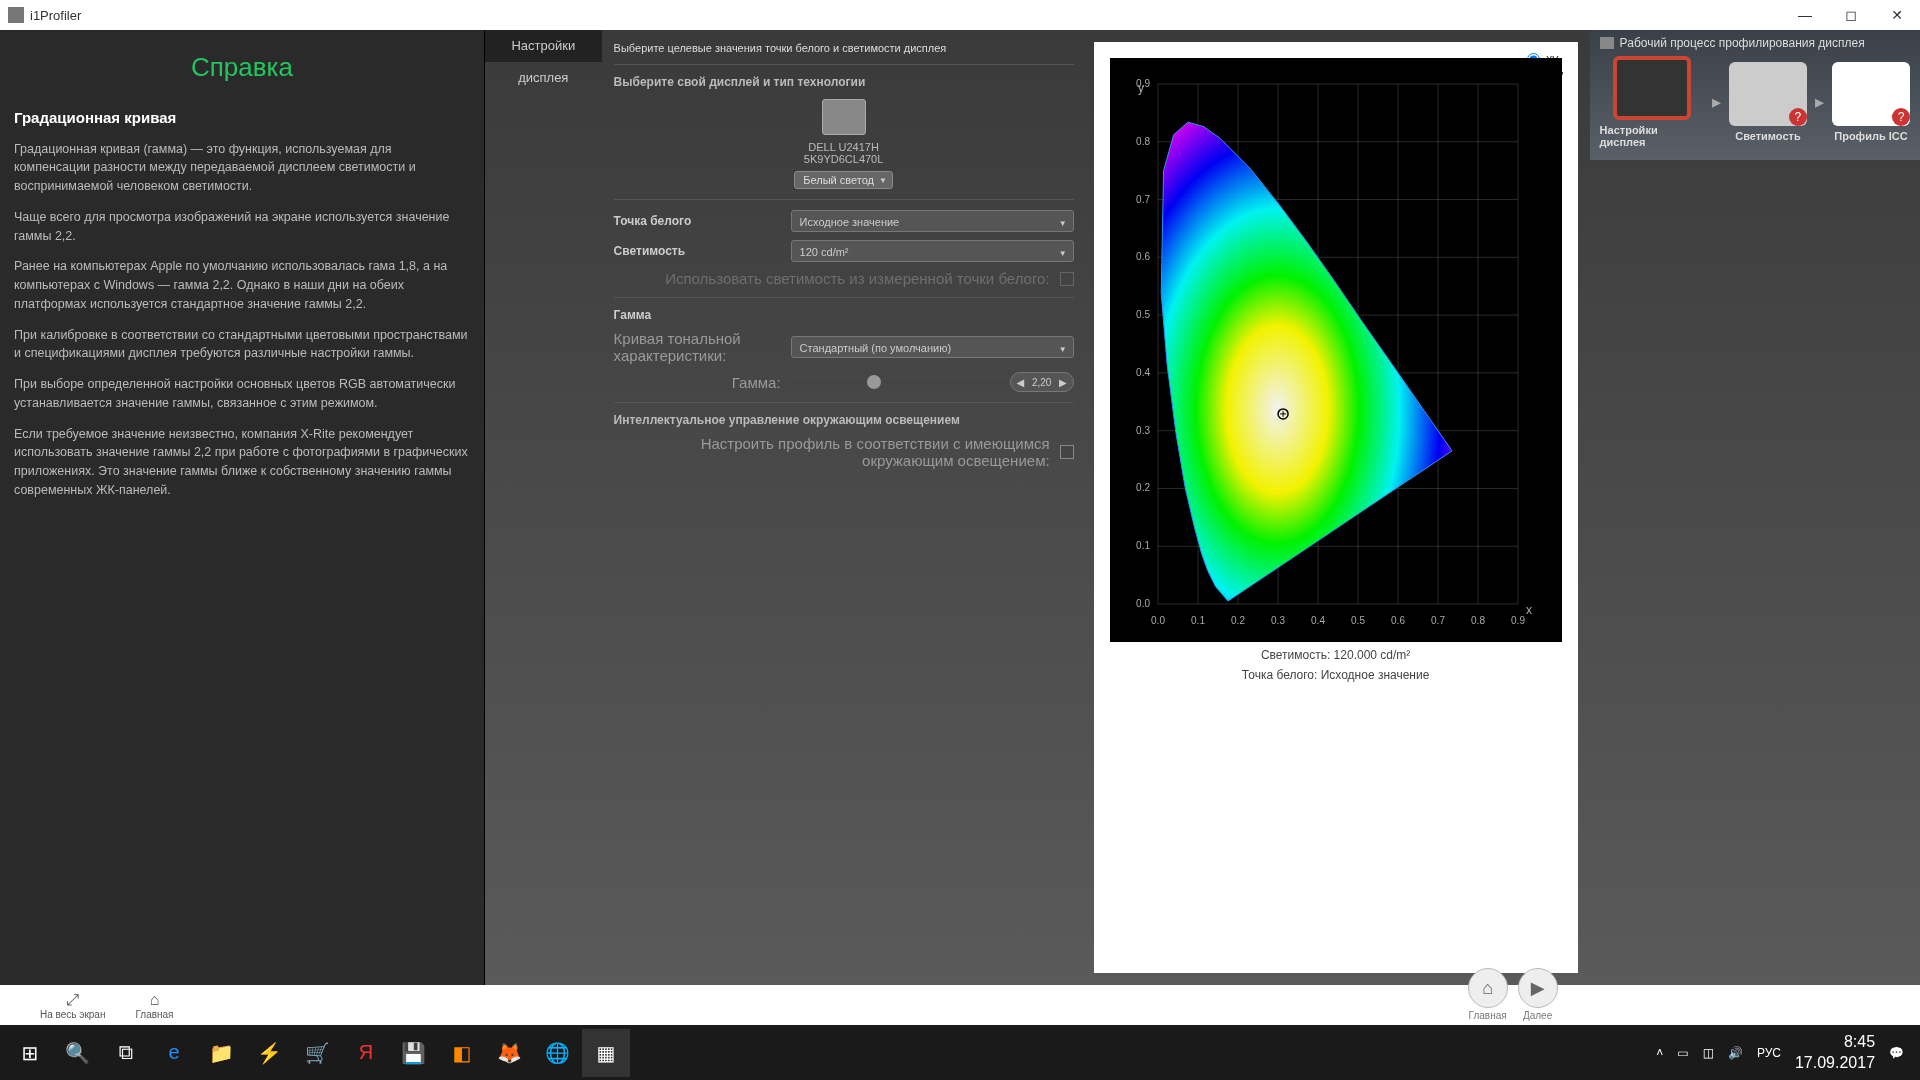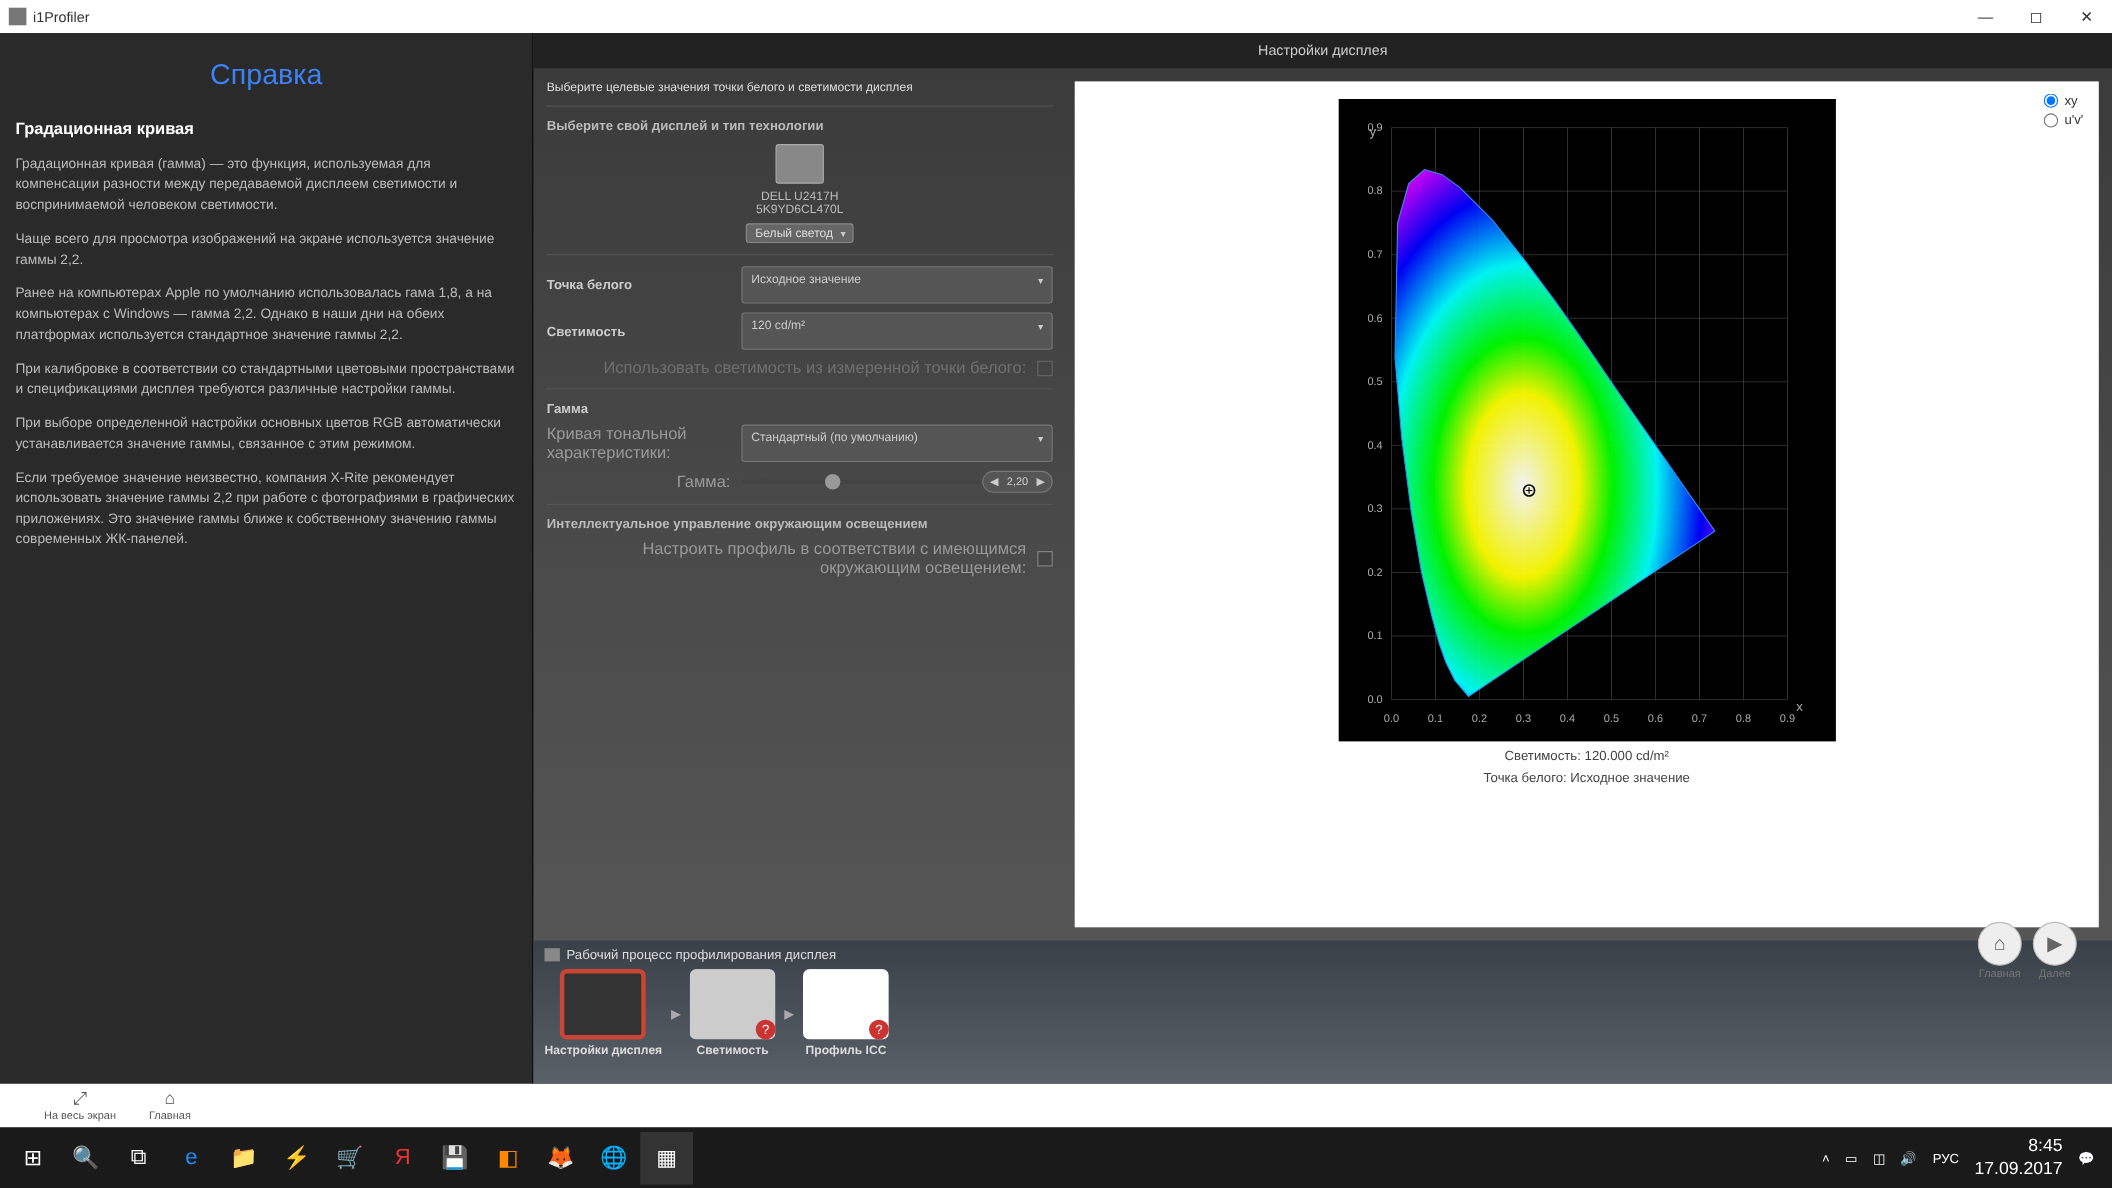--- a/index.html
+++ b/index.html
@@ -3,38 +3,38 @@
 <meta charset="utf-8">
 <style>
 *{margin:0;padding:0;box-sizing:border-box;font-family:"Segoe UI",Arial,sans-serif}
 body{width:1920px;height:1080px;overflow:hidden;background:#000}
 .titlebar{height:30px;background:#fff;display:flex;align-items:center;padding-left:8px;font-size:13px;color:#333}
 .titlebar .icon{width:16px;height:16px;background:#777;margin-right:6px}
 .titlebar .spacer{flex:1}
 .titlebar .winbtn{width:46px;height:30px;display:flex;align-items:center;justify-content:center;font-size:14px;color:#333;cursor:pointer}
 .app{display:flex;height:955px;background:#2a2a2a}
 .sidebar{width:485px;background:#2a2a2a;padding:18px 14px;color:#ccc;font-size:13px;line-height:1.5;border-right:1px solid #000}
-.sidebar h1{text-align:center;font-size:26px;font-weight:normal;color:#3b82f6;margin-bottom:20px}
+.sidebar h1{text-align:center;font-size:26px;font-weight:normal;color:#22c55e;margin-bottom:20px}
 .sidebar h2{font-size:15px;font-weight:bold;color:#fff;margin-bottom:10px}
 .sidebar p{margin-bottom:12px;color:#bbb;font-size:12.5px}
-.main{flex:1;display:flex;flex-direction:column;background:linear-gradient(#3a3a3a,#5a5a5a)}
+.main{flex:1;display:flex;flex-direction:row;background:linear-gradient(#3a3a3a,#5a5a5a)}
 .pagetitle{height:32px;background:#222;color:#ccc;text-align:center;line-height:32px;font-size:13px}
 .content{flex:1;display:flex;padding:12px;gap:20px}
 .settings{width:460px;color:#ccc;font-size:13px}
 .settings h3{font-size:11px;font-weight:normal;color:#ddd;margin-bottom:6px}
 .settings .subhead{font-size:12px;font-weight:bold;color:#bbb;margin:10px 0 8px}
 .settings .monrow{display:flex;flex-direction:column;align-items:center;margin:10px 0}
 .settings .monicon{width:44px;height:36px;background:#888;border:1px solid #aaa;border-radius:3px;margin-bottom:6px}
 .settings .monname{font-size:11px;color:#bbb;text-align:center}
 .settings .drop{display:inline-flex;align-items:center;background:#666;border:1px solid #888;border-radius:3px;padding:2px 18px 2px 8px;font-size:11px;color:#ddd;position:relative;cursor:pointer}
 .settings .drop:after{content:"▼";position:absolute;right:5px;font-size:8px;color:#ccc}
 .settings hr{border:none;border-top:1px solid #555;margin:10px 0}
 .settings .row{display:flex;align-items:center;margin:8px 0;gap:2px}
 .settings .label{width:175px;font-size:12px;font-weight:bold;color:#ccc}
-.settings .sel{flex:1;background:#555;border:1px solid #777;border-radius:3px;padding:2px 18px 2px 8px;font-size:11px;color:#ccc;position:relative;cursor:pointer;height:34px;line-height:18px}
+.settings .sel{flex:1;background:#555;border:1px solid #777;border-radius:3px;padding:2px 18px 2px 8px;font-size:11px;color:#ccc;position:relative;cursor:pointer;height:22px;line-height:18px}
 .settings .sel:after{content:"▼";position:absolute;right:6px;top:4px;font-size:8px}
 .settings .small-label{font-size:15px;color:#999;text-align:right;padding-right:8px;flex:1}
 .settings .chk{width:14px;height:14px;background:#444;border:1px solid #888}
 .settings .slider{flex:1;height:4px;background:#444;border-radius:2px;position:relative}
 .settings .slider .thumb{position:absolute;left:35%;top:-5px;width:14px;height:14px;background:#999;border-radius:50%}
 .settings .numfield{width:64px;height:20px;background:#555;border:1px solid #777;border-radius:10px;display:flex;align-items:center;justify-content:space-between;padding:0 6px;font-size:10px;color:#ccc}
 .diagram{flex:1;background:#fff;padding:16px;display:flex;flex-direction:column;align-items:center;position:relative}
 .diagram .radios{position:absolute;top:10px;right:14px;font-size:12px;color:#333}
 .diagram .radios label{display:flex;align-items:flex-end;gap:6px;margin-bottom:4px;cursor:pointer}
 .diagram .radios input{width:13px;height:13px}

